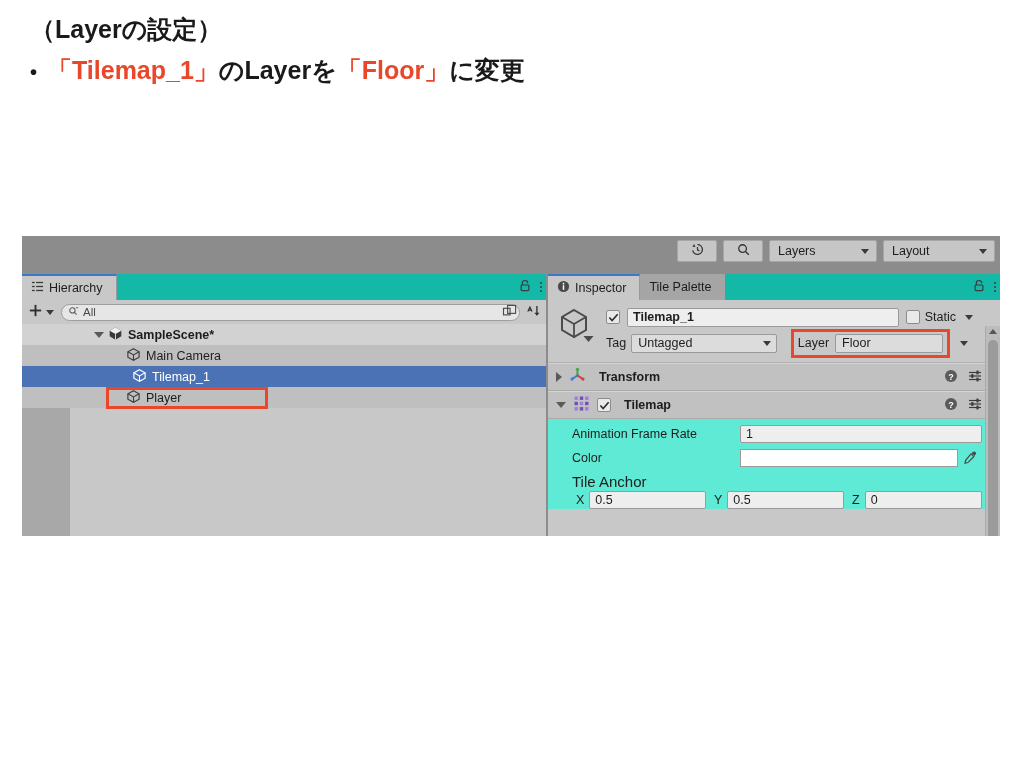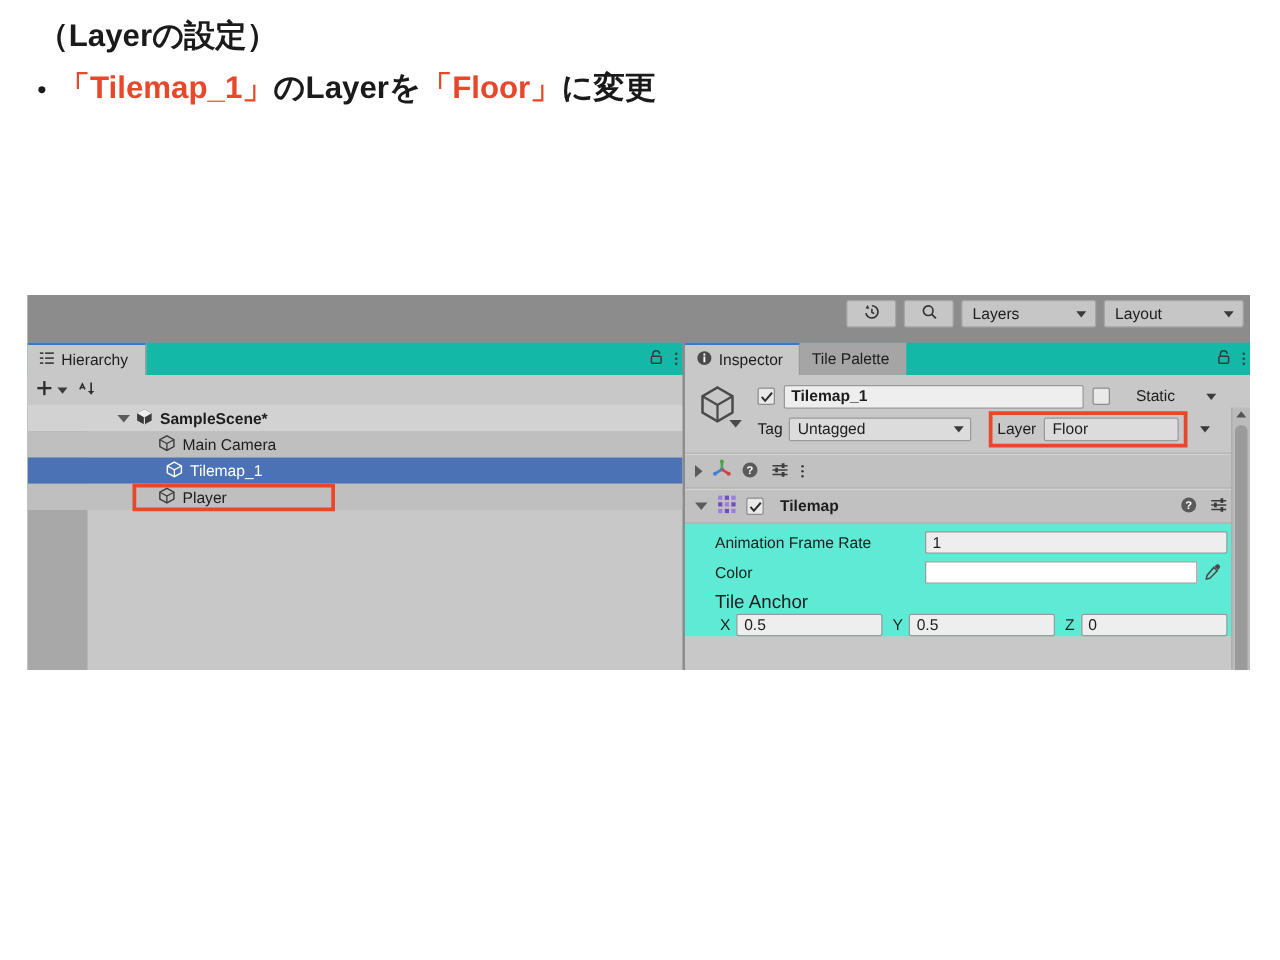--- a/index.html
+++ b/index.html
@@ -265,21 +265,21 @@
     display: flex;
     align-items: center;
     padding: 0 5px;
     box-sizing: border-box;
     font-weight: bold;
     font-size: 12.5px;
   }
   .static-wrap {
     display: flex;
     align-items: center;
-    gap: 21px;
+    gap: 5px;
     flex: none;
     font-size: 12.5px;
     justify-content: space-between;
   }
   .row-tag {
     position: absolute;
     left: 58px; top: 33px; right: 24px;
     height: 20px;
     display: flex;
     align-items: center;
@@ -538,20 +538,36 @@
         <div class="plus-btn">
           <span>
             <svg width="15" height="15" viewBox="0 0 16 16">
               <rect x="7" y="2" width="2" height="12" fill="#2e2e2e"></rect>
               <rect x="2" y="7" width="12" height="2" fill="#2e2e2e"></rect>
             </svg>
           </span>
           <span class="caret" style="margin:0"></span>
         </div>
 
+        <div class="search-field">
+          <span>
+            <svg width="11" height="11" viewBox="0 0 14 14">
+              <circle cx="5.6" cy="5.6" r="3.4" fill="none" stroke="#5a5a5a" stroke-width="1.3"></circle>
+              <line x1="8.2" y1="8.2" x2="11" y2="11" stroke="#5a5a5a" stroke-width="1.3"></line>
+              <path d="M10 2.2h3" stroke="#5a5a5a" stroke-width="1.1"></path>
+            </svg>
+          </span>
+          <span class="sv" placeholder="All">All</span>
+          <span>
+            <svg width="15" height="15" viewBox="0 0 16 16">
+              <rect x="1.6" y="4.6" width="7" height="7" fill="none" stroke="#4a4a4a" stroke-width="1.2"></rect>
+              <rect x="6" y="1.5" width="8.5" height="8.5" fill="none" stroke="#4a4a4a" stroke-width="1.2"></rect>
+            </svg>
+          </span>
+        </div>
 
         <span>
           <svg width="17" height="16" viewBox="0 0 18 16">
             <path d="M3 8.5 5.2 4l2.2 4.5" fill="none" stroke="#2e2e2e" stroke-width="1.3"></path>
             <path d="M3.8 7.1h2.8" stroke="#2e2e2e" stroke-width="1.1"></path>
             <path d="M12.6 2.6v10" stroke="#2e2e2e" stroke-width="1.4"></path>
             <path d="M9.8 9.8l2.8 2.9 2.8-2.9" fill="#2e2e2e"></path>
           </svg>
         </span>
       </div>
@@ -693,20 +709,21 @@
           <svg width="17" height="17" viewBox="0 0 18 18">
             <circle cx="9" cy="9" r="1.6" fill="#6a6a6a"></circle>
             <line x1="9" y1="9" x2="9" y2="2.5" stroke="#49a349" stroke-width="2.2"></line>
             <circle cx="9" cy="2.4" r="1.7" fill="#49a349"></circle>
             <line x1="9" y1="9" x2="3.4" y2="12.6" stroke="#3f7fd6" stroke-width="2.2"></line>
             <circle cx="3.2" cy="12.8" r="1.7" fill="#3f7fd6"></circle>
             <line x1="9" y1="9" x2="14.6" y2="12.6" stroke="#d34040" stroke-width="2.2"></line>
             <circle cx="14.8" cy="12.8" r="1.7" fill="#d34040"></circle>
           </svg>
         </span>
+        <span class="comp-title">Transform</span>
         <span class="comp-icons">
           <span>
             <svg width="14" height="14" viewBox="0 0 14 14">
               <circle cx="7" cy="7" r="6" fill="#5a5a5a"></circle>
               <text x="7" y="10.6" font-size="9" font-family="Liberation Sans, sans-serif" fill="#ffffff" text-anchor="middle" font-weight="bold">?</text>
             </svg>
           </span>
           <span>
             <svg width="14" height="14" viewBox="0 0 14 14">
               <line x1="1" y1="3.5" x2="13" y2="3.5" stroke="#3d3d3d" stroke-width="1.2"></line>

